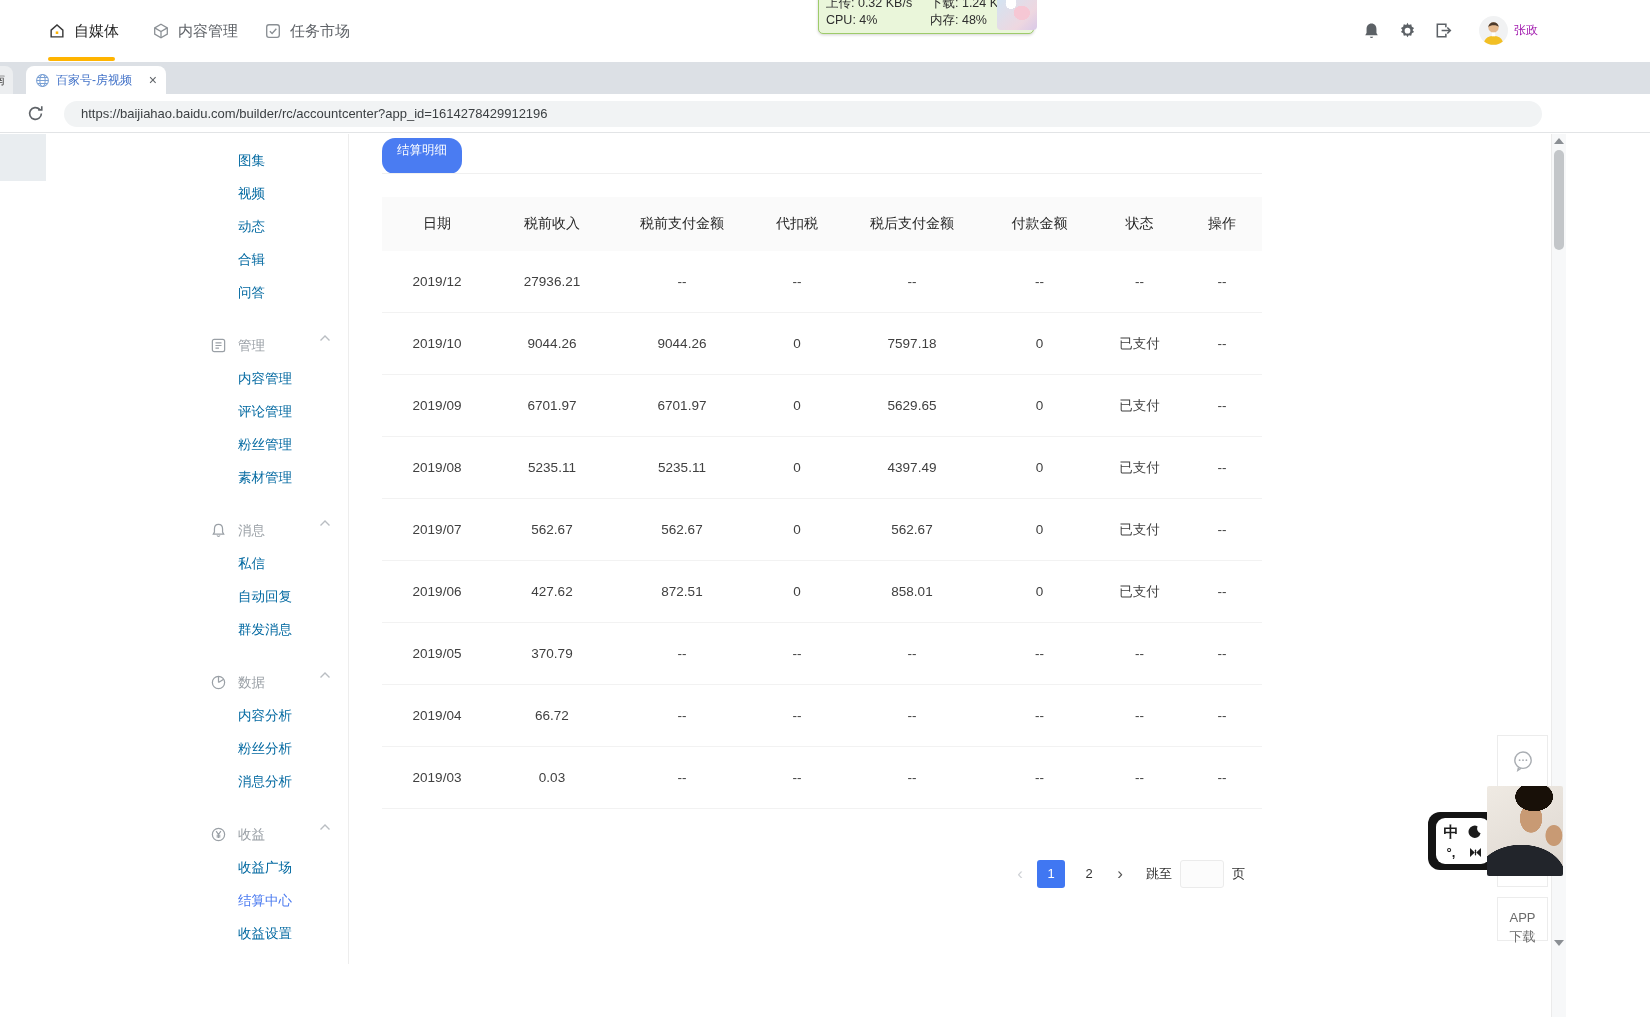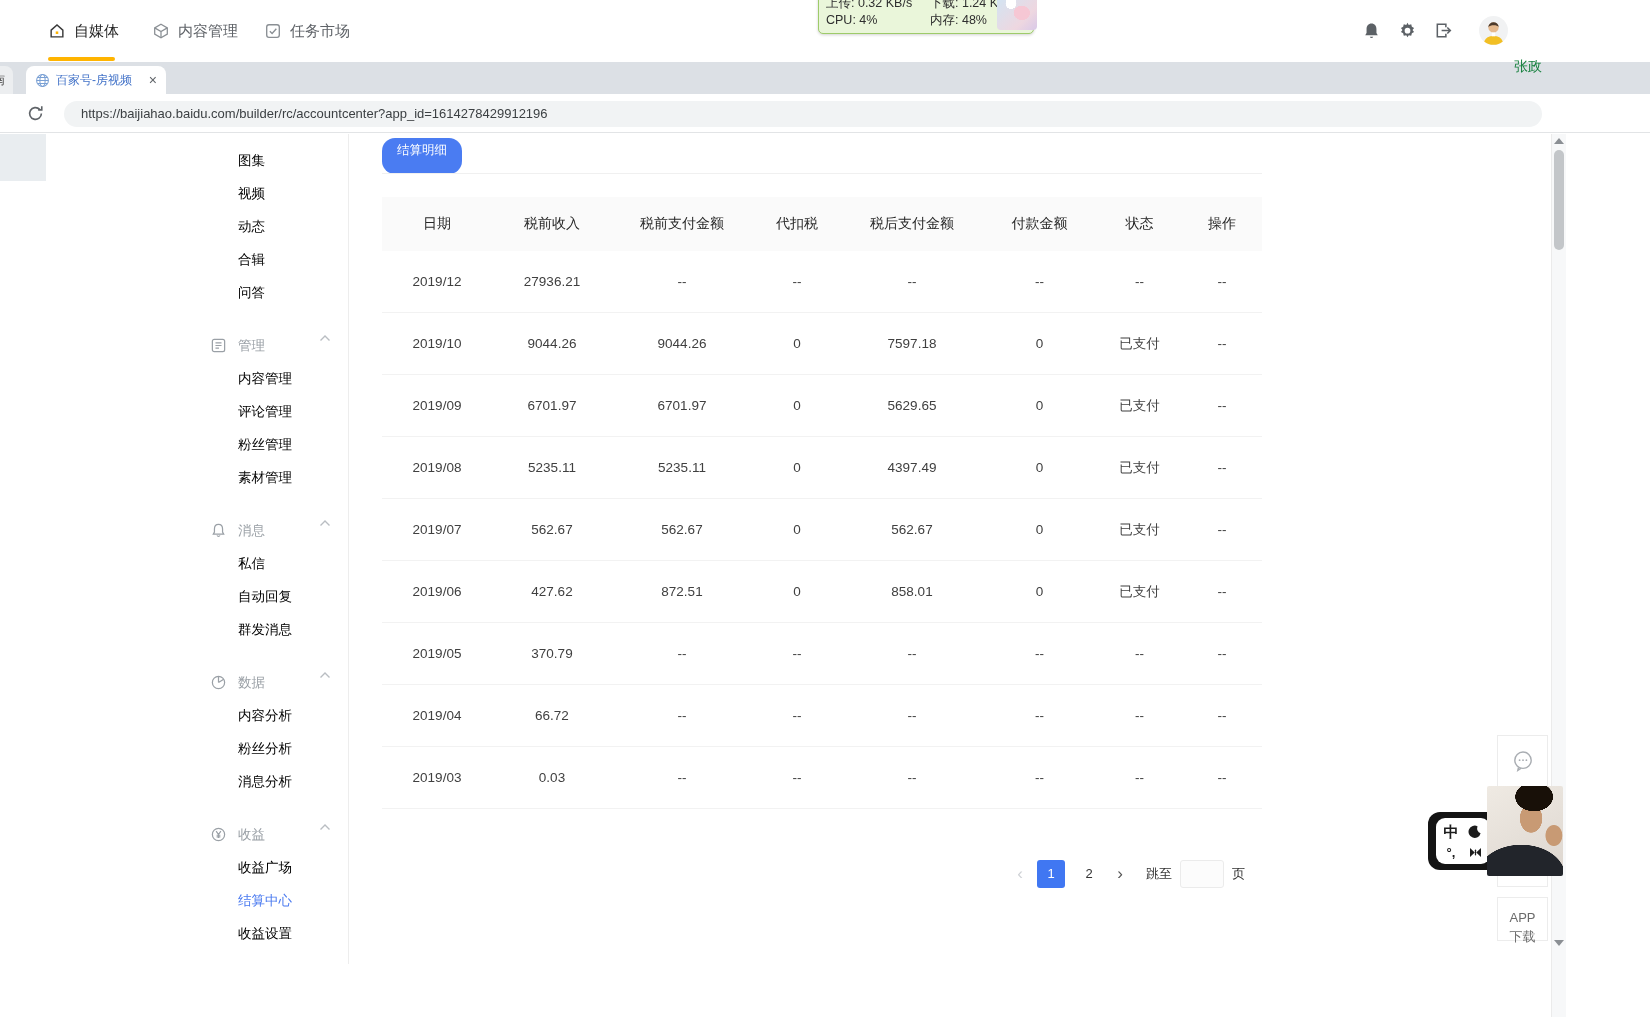--- a/index.html
+++ b/index.html
@@ -15,21 +15,21 @@
   .monitor{position:absolute;left:818px;top:-10px;width:214px;height:42px;background:#eaf6da;
            border:1px solid #9ecb6a;border-radius:5px;z-index:40;box-shadow:0 1px 3px rgba(0,0,0,.18);}
   .monitor-grid{display:grid;grid-template-columns:104px 92px;padding:4px 0 0 7px;
                 font-size:12.5px;color:#2f2f2f;line-height:17px;white-space:nowrap;}
   .m-img{position:absolute;right:-4px;top:1px;width:40px;height:38px;border-radius:4px;
          background:radial-gradient(12px 12px at 35% 30%,#ffffff 0 45%,transparent 46%),
                     radial-gradient(16px 14px at 62% 55%,#f6c7d4 0 50%,transparent 52%),
                     linear-gradient(135deg,#cfe6f5,#eed7e0 70%,#d9c9e8);}
   .top-icon{position:absolute;top:21px;cursor:pointer;line-height:0;}
   .avatar{position:absolute;left:1479px;top:16px;width:29px;height:29px;cursor:pointer;line-height:0;}
-  .user-name{position:absolute;left:1514px;top:22px;font-size:14px;color:#15803d;margin-top:36px;}
+  .user-name{position:absolute;left:1514px;top:22px;font-size:12px;color:#a21caf;}
 
   
   .tabstrip{position:absolute;left:0;top:62px;width:100%;height:32px;background:#dce0e5;z-index:29;}
   .tab-fragment{position:absolute;left:0;top:4px;width:13px;height:28px;background:#eceef0;
                 border-radius:0 8px 0 0;overflow:hidden;font-size:12px;color:#444;line-height:28px;}
   .tab-fragment span{margin-left:-7px;display:inline-block;}
   .tab-active{position:absolute;left:26px;top:4px;width:140px;height:28px;background:#fff;
               border-radius:8px 8px 0 0;display:flex;align-items:center;gap:6px;padding:0 9px;box-sizing:border-box;}
   .tab-title{font-size:12px;color:#4272c8;white-space:nowrap;}
   .tab-close{margin-left:auto;font-size:14px;color:#5f6368;cursor:pointer;line-height:1;}
@@ -40,21 +40,21 @@
   .reload{position:absolute;left:26px;top:10px;cursor:pointer;line-height:0;}
   .url-pill{position:absolute;left:64px;top:7px;width:1478px;height:26px;background:#f1f3f4;
             border-radius:13px;font-size:13px;color:#3c4043;line-height:26px;padding-left:17px;
             box-sizing:border-box;cursor:text;white-space:nowrap;overflow:hidden;}
 
   
   .page{position:absolute;left:0;top:134px;width:100%;height:883px;background:#fff;}
   .corner-block{position:absolute;left:0;top:0;width:46px;height:47px;background:#e9edf0;}
   .side-divider{position:absolute;left:348px;top:0;height:830px;width:1px;background:#ededed;}
   .sidebar{position:absolute;left:195px;top:10px;width:150px;}
-  .side-item{height:33px;line-height:33px;padding-left:43px;font-size:13.5px;color:#000000;cursor:pointer;}
+  .side-item{height:33px;line-height:33px;padding-left:43px;font-size:13.5px;color:#0369a1;cursor:pointer;}
   .side-item.active{color:#4a7af0;}
   .side-section{position:relative;height:33px;margin-top:20px;line-height:33px;color:#9aa0a6;
                 font-size:13.5px;cursor:pointer;}
   .sec-icon{position:absolute;left:15px;top:8px;width:17px;height:17px;line-height:0;}
   .sec-icon svg{width:17px;height:17px;display:block;}
   .sec-label{padding-left:43px;}
   .sec-chevron{position:absolute;left:124px;top:4px;line-height:0;}
 
   .pill-btn{position:absolute;left:382px;top:4px;width:80px;height:36px;background:#4a7cf2;border-radius:13px;
             color:#fff;font-size:12.5px;text-align:center;line-height:25px;cursor:pointer;}

